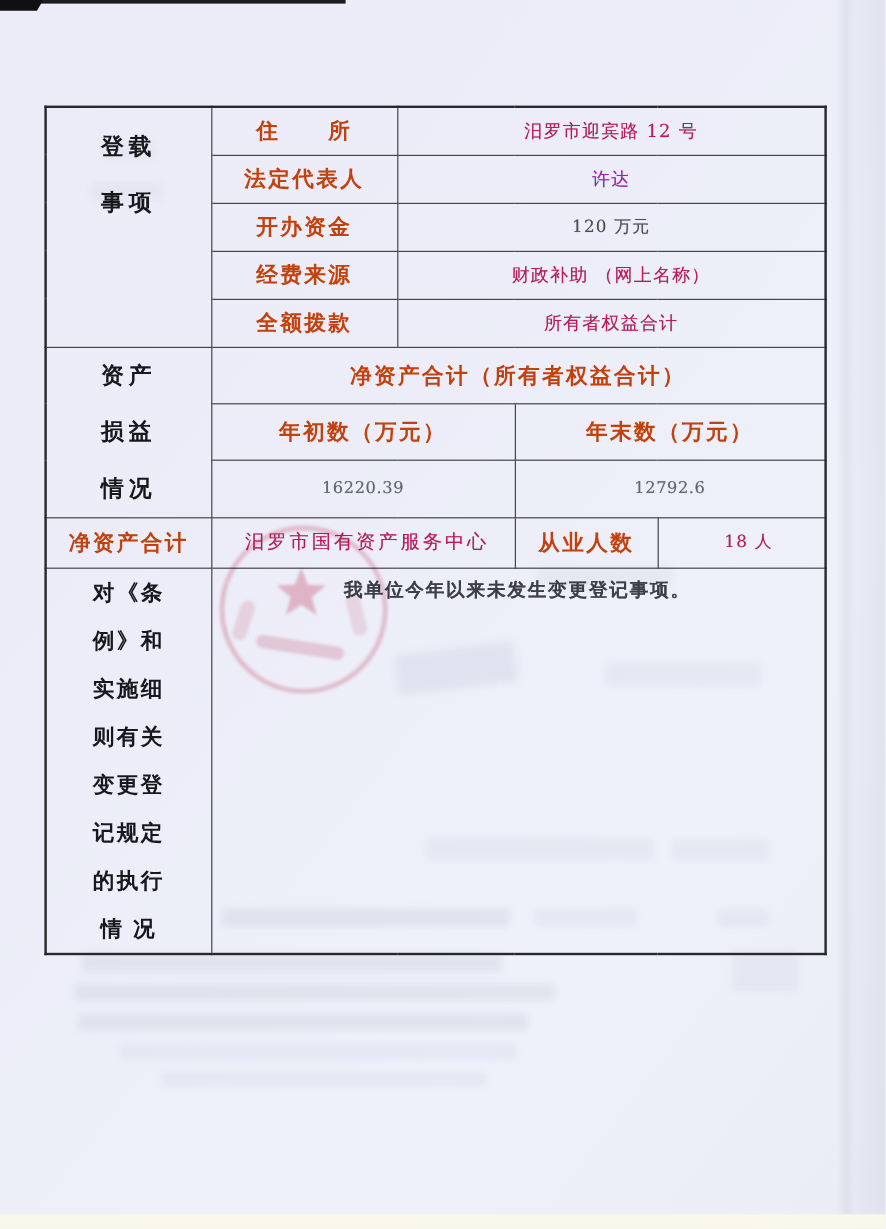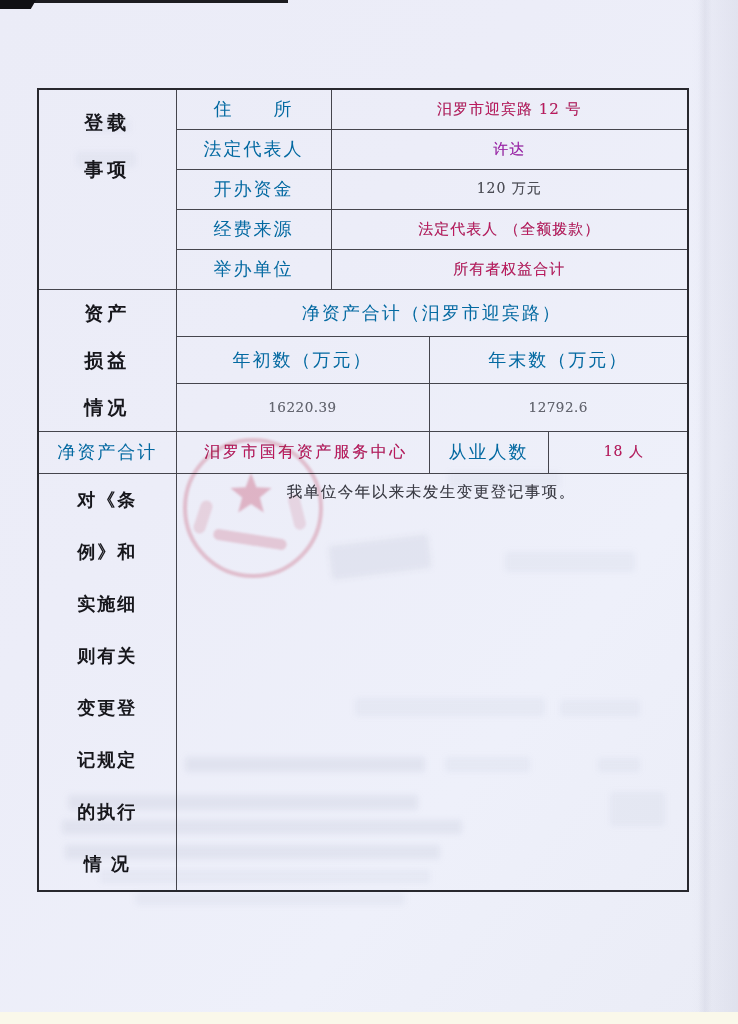--- a/index.html
+++ b/index.html
@@ -34,42 +34,42 @@
     position: absolute; left: 37px; top: 88px; width: 650px;
     border-collapse: collapse; table-layout: fixed;
     border: 2px solid #28282e; z-index: 2;
   }
   table.form td {
     border: 1px solid #45454d; padding: 0;
     text-align: center; vertical-align: middle; overflow: hidden;
   }
   tr.r40 { height: 40px; } tr.r42 { height: 42px; } tr.r320 { height: 320px; }
 
-  .lbl { font-weight: normal; font-size: 18px; color: #0369a1; letter-spacing: 2px; margin-left: 16px; }
+  .lbl { font-weight: bold; font-size: 18px; color: #c2410c; letter-spacing: 2px; margin-left: 16px; }
   .rowlbl {
     font-weight: bold; font-size: 19px; color: #17171c;
     letter-spacing: 4px; white-space: pre-line; line-height: 47px;
   }
   .rowlbl.top { vertical-align: top; padding-top: 9px; }
   .compliance-lbl {
     font-weight: bold; font-size: 18px; color: #17171c;
-    letter-spacing: 2px; white-space: pre-line; line-height: 52px;
+    letter-spacing: 2px; white-space: pre-line; line-height: 40px;
     vertical-align: top; padding-top: 7px;
   }
   .val {
     font-family: "DejaVu Serif", "Liberation Serif", serif;
     font-size: 15px; color: #be185d; letter-spacing: 1px;
     text-shadow: 0 0 0.6px rgba(92,94,104,0.55);
   }
   .val-lg { font-size: 14px; color: #4b4c54; letter-spacing: 1px; }
   .val-faint { color: #a21caf; filter: blur(0.4px); font-size: 15px; }
   .val-num { font-size: 13.5px; color: #63656f; letter-spacing: 0.5px; }
   .val-left { text-align: center; padding-left: 7px !important; letter-spacing: 2.5px; font-size: 16px; font-family: Liberation Serif, serif; }
   .staff-val { text-align: left; padding-left: 12px !important; font-size: 14px; }
-  .statement-cell { text-align: left; vertical-align: top !important; padding: 8px 10px 0 9px !important; }
+  .statement-cell { text-align: left; vertical-align: top !important; padding: 8px 10px 0 9px !important; font-weight: bold; }
   .statement {
     font-family: "DejaVu Serif", "Liberation Serif", serif;
     font-size: 15.5px; color: #3c3d46; letter-spacing: 1.5px;
     text-shadow: 0 0 0.5px rgba(60,61,70,0.5);
   }
 
   
   .seal {
     position: absolute; left: 183px; top: 438px; width: 132px; height: 132px;
     border: 4px solid rgba(222,118,138,0.38); border-radius: 50%;
@@ -138,32 +138,32 @@
   <tr class="r40">
     <td class="lbl">法定代表人</td>
     <td colspan="3" class="val val-faint">许达</td>
   </tr>
   <tr class="r40">
     <td class="lbl">开办资金</td>
     <td colspan="3" class="val val-lg">120 万元</td>
   </tr>
   <tr class="r40">
     <td class="lbl">经费来源</td>
-    <td colspan="3" class="val">法定代表人 （全额拨款）</td>
+    <td colspan="3" class="val">财政补助 （网上名称）</td>
   </tr>
   <tr class="r40">
-    <td class="lbl">举办单位</td>
+    <td class="lbl">全额拨款</td>
     <td colspan="3" class="val">所有者权益合计</td>
   </tr>
 
   <tr class="r40">
     <td rowspan="3" class="rowlbl">资产
 损益
 情况</td>
-    <td colspan="4" class="lbl">净资产合计（汨罗市迎宾路）</td>
+    <td colspan="4" class="lbl">净资产合计（所有者权益合计）</td>
   </tr>
   <tr class="r40">
     <td colspan="2" class="lbl">年初数（万元）</td>
     <td colspan="2" class="lbl">年末数（万元）</td>
   </tr>
   <tr class="r40">
     <td colspan="2" class="val val-num">16220.39</td>
     <td colspan="2" class="val val-num">12792.6</td>
   </tr>
 

